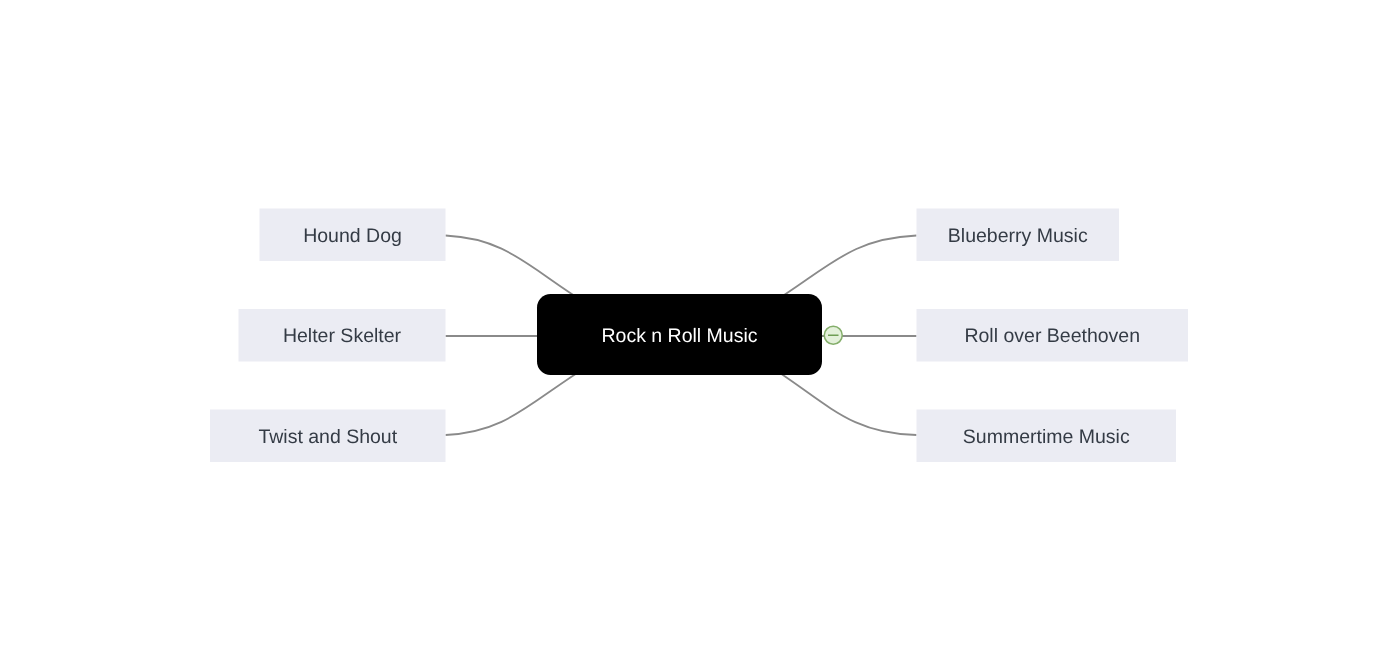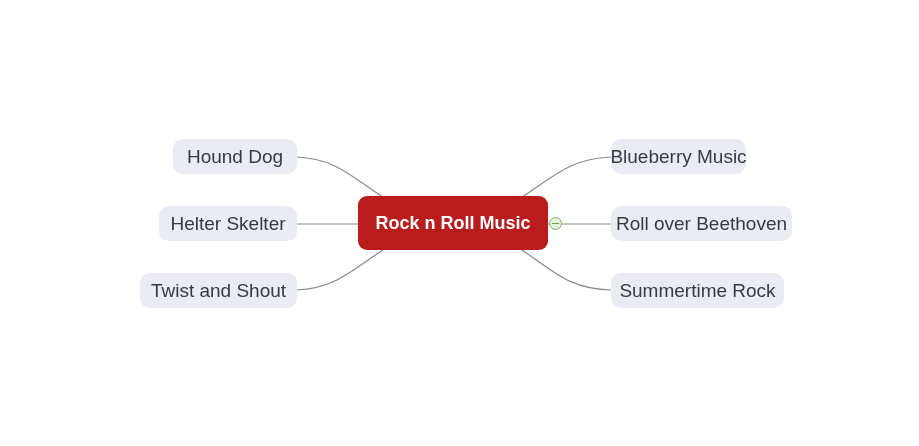--- a/index.html
+++ b/index.html
@@ -16,30 +16,30 @@
     left: 0; top: 0;
     width: 919px; height: 446px;
   }
   .node {
     position: absolute;
     display: flex;
     align-items: center;
     justify-content: center;
     background: #ebecf3;
     color: #343b45;
-    font-size: 19px;
-    border-radius: 10px;
+    font-size: 13px;
+    border-radius: 0;
     white-space: nowrap;
     cursor: default;
   }
   .node-center {
-    background: #b91c1c;
+    background: #000000;
     color: #ffffff;
-    font-size: 18px;
-    font-weight: 700;
+    font-size: 13px;
+    font-weight: 400;
     border-radius: 9px;
   }
   
   #node-center            { left: 358px; top: 196px; width: 190px; height: 54px; }
   #node-hound-dog         { left: 173px; top: 139px; width: 124px; height: 35px; }
   #node-helter-skelter    { left: 159px; top: 206px; width: 138px; height: 35px; }
   #node-twist-and-shout   { left: 140px; top: 273px; width: 157px; height: 35px; justify-content: center; }
   #node-blueberry-hill    { left: 611px; top: 139px; width: 135px; height: 35px; }
   #node-roll-over-beethoven { left: 611px; top: 206px; width: 181px; height: 35px; justify-content: center; }
   #node-summertime-blues  { left: 611px; top: 273px; width: 173px; height: 35px; }
@@ -95,20 +95,20 @@
 
   <div class="node" id="node-blueberry-hill">
     <span>Blueberry Music</span>
   </div>
 
   <div class="node" id="node-roll-over-beethoven">
     <span>Roll over Beethoven</span>
   </div>
 
   <div class="node" id="node-summertime-blues">
-    <span>Summertime Rock</span>
+    <span>Summertime Music</span>
   </div>
 
   <div class="collapse-button">
     <span class="minus-icon"></span>
   </div>
 
 </div>
 
 </body></html>

